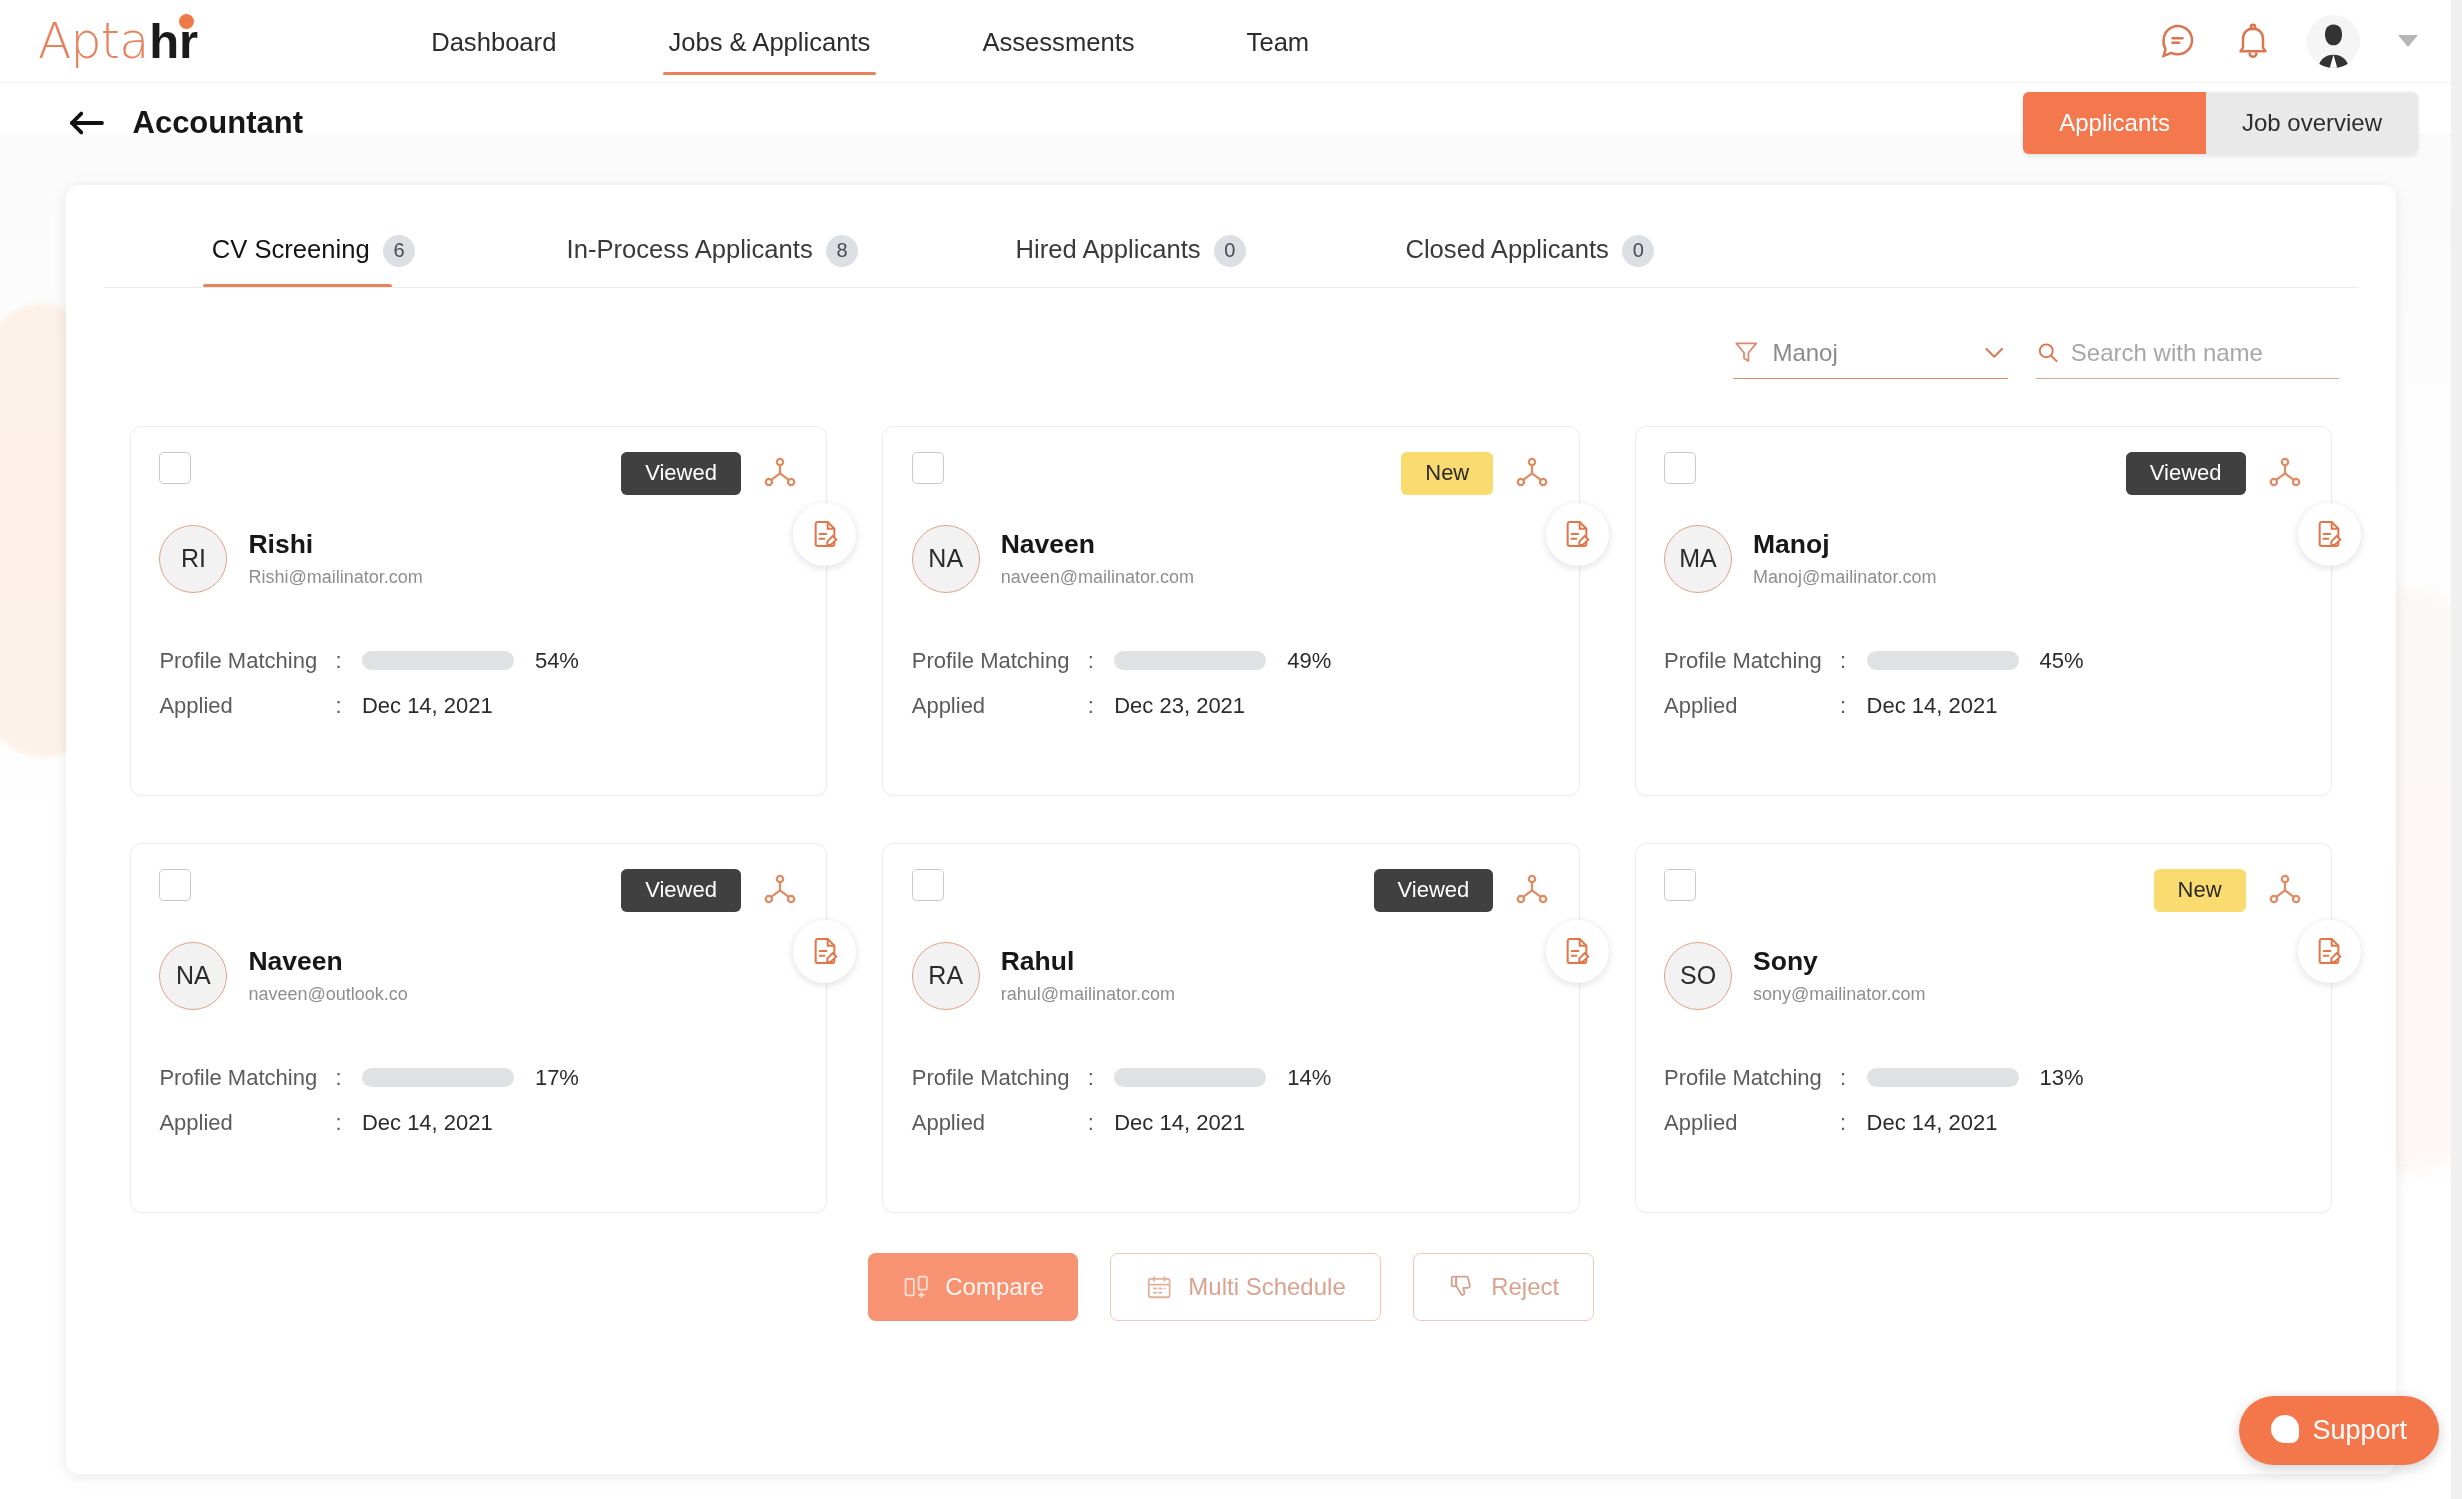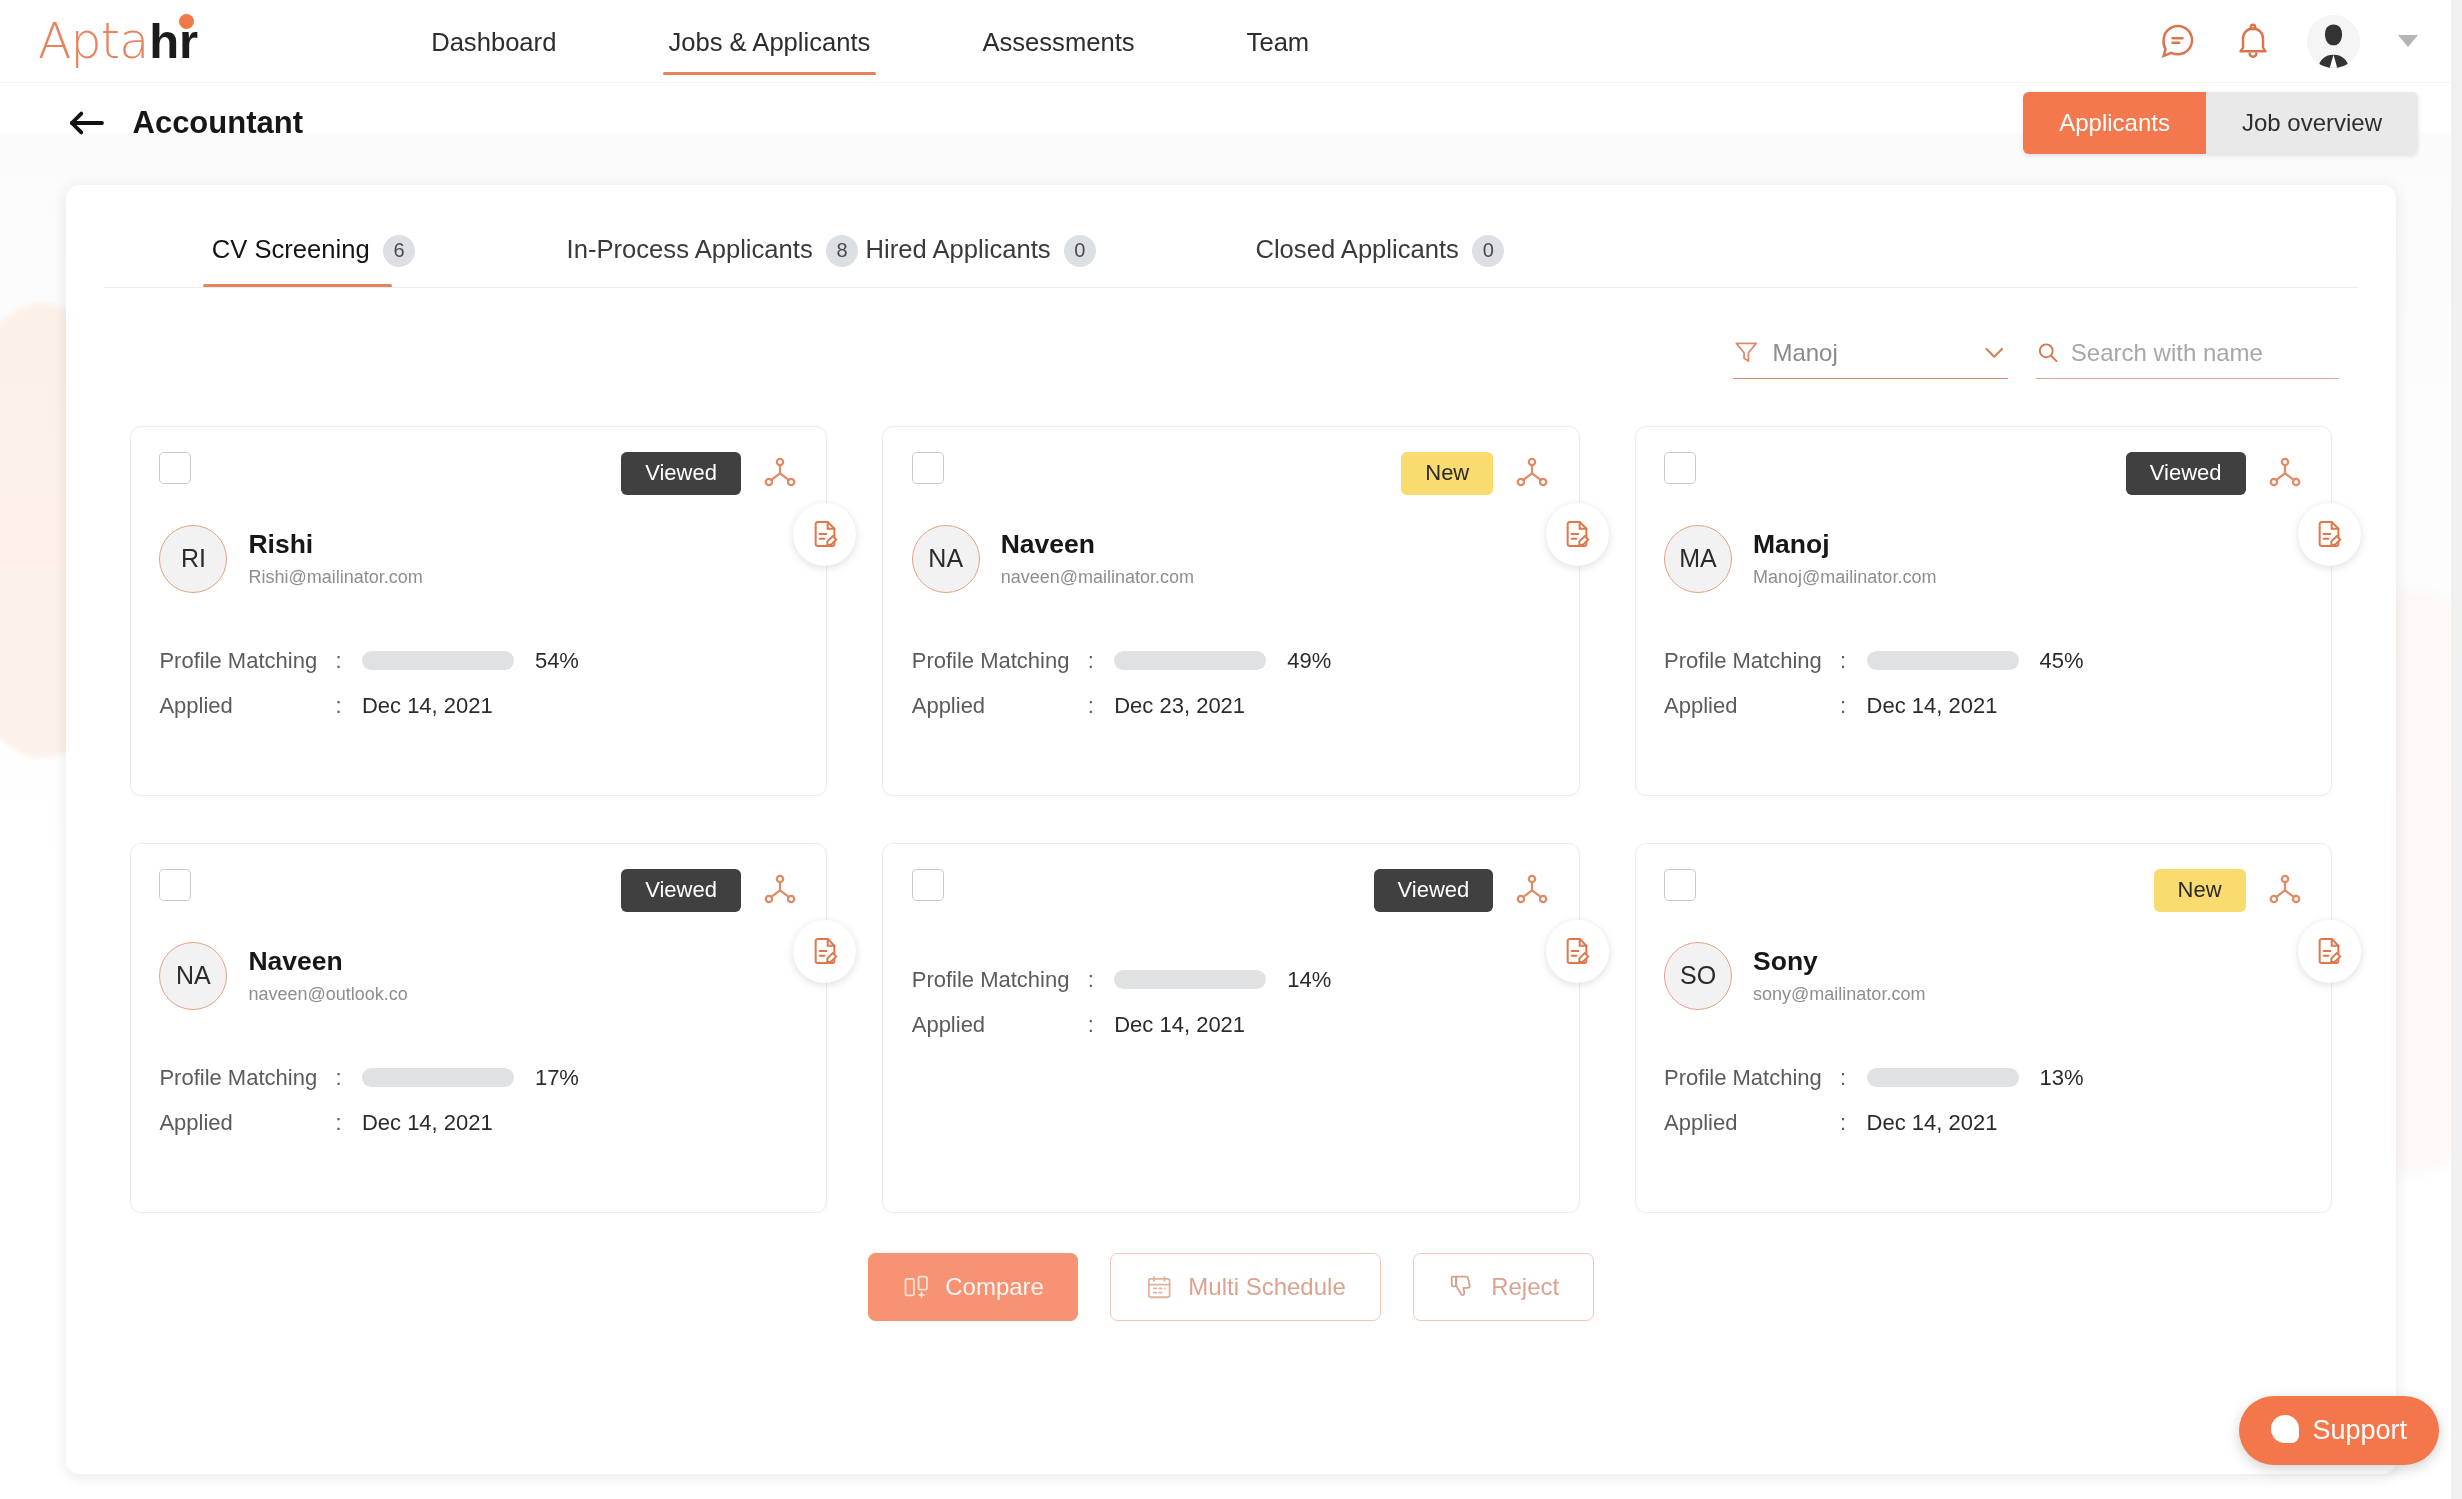--- a/index.html
+++ b/index.html
@@ -87,21 +87,21 @@
   .tabs { display: flex; padding: 42px 57px 0 57px; position: relative; }
   .tabs::after {
     content: ""; position: absolute; left: 38px; right: 38px; bottom: 0; height: 0.9px; background: #ececec;
   }
   .tab {
     display: flex; align-items: flex-start; gap: 13.3px; font-size: 25.6px; color: #3a3a3a;
     padding: 7.6px 3.8px 21px; cursor: pointer; position: relative; white-space: nowrap;
   }
   .tab:nth-child(1) { margin-left: 85px; }
   .tab:nth-child(2) { margin-left: 144px; }
-  .tab:nth-child(3) { }
+  .tab:nth-child(3) { margin-left: 150px; }
   .tab:nth-child(4) { margin-left: 152px; }
   .tab.active { color: #141414; }
   .tab.active::after {
     content: ""; position: absolute; left: -4.7px; right: 26.5px; bottom: 0; height: 3.8px; background: #e8825c; border-radius: 1.9px;
   }
   .tab-count {
     background: #dcdfe3; color: #4a4a4a; font-size: 20px;
     min-width: 32px; height: 32px; border-radius: 50%;
     display: flex; align-items: center; justify-content: center;
   }
@@ -493,20 +493,27 @@
         <div class="card-top-right">
           <span class="badge viewed">Viewed</span>
           <svg width="36" height="36" viewBox="0 0 24 24" fill="none" stroke="#e08b63" stroke-width="1.5">
             <circle cx="12" cy="4.6" r="2.1"></circle>
               <circle cx="4.6" cy="18" r="2.1"></circle>
               <circle cx="19.4" cy="18" r="2.1"></circle>
             <path d="M12 6.7v5.6M12 12.3L6.2 16.6M12 12.3l5.8 4.3" stroke-linecap="round"></path>
           </svg>
         </div>
       </div>
+      <div class="person">
+        <div class="avatar-circle">RA</div>
+        <div>
+          <div class="person-name">Rahul</div>
+          <div class="person-email">rahul@mailinator.com</div>
+        </div>
+      </div>
       <div class="fab">
         <svg width="32" height="32" viewBox="0 0 24 24" fill="none" stroke="#e0764a" stroke-width="1.5">
           <path d="M14 3H6.5A1.5 1.5 0 0 0 5 4.5v15A1.5 1.5 0 0 0 6.5 21h11a1.5 1.5 0 0 0 1.5-1.5V8l-5-5z" stroke-linejoin="round"></path>
           <path d="M14 3v5h5M8 12h5M8 15.5h3.5" stroke-linecap="round"></path>
           <path d="M17.8 13.6l2.6 2.6-4 3.9-2.7.1.1-2.7 4-3.9z" fill="#ffffff"></path>
         </svg>
       </div>
       <div class="meta">
         <div class="meta-row">
           <span class="meta-label">Profile Matching</span>

